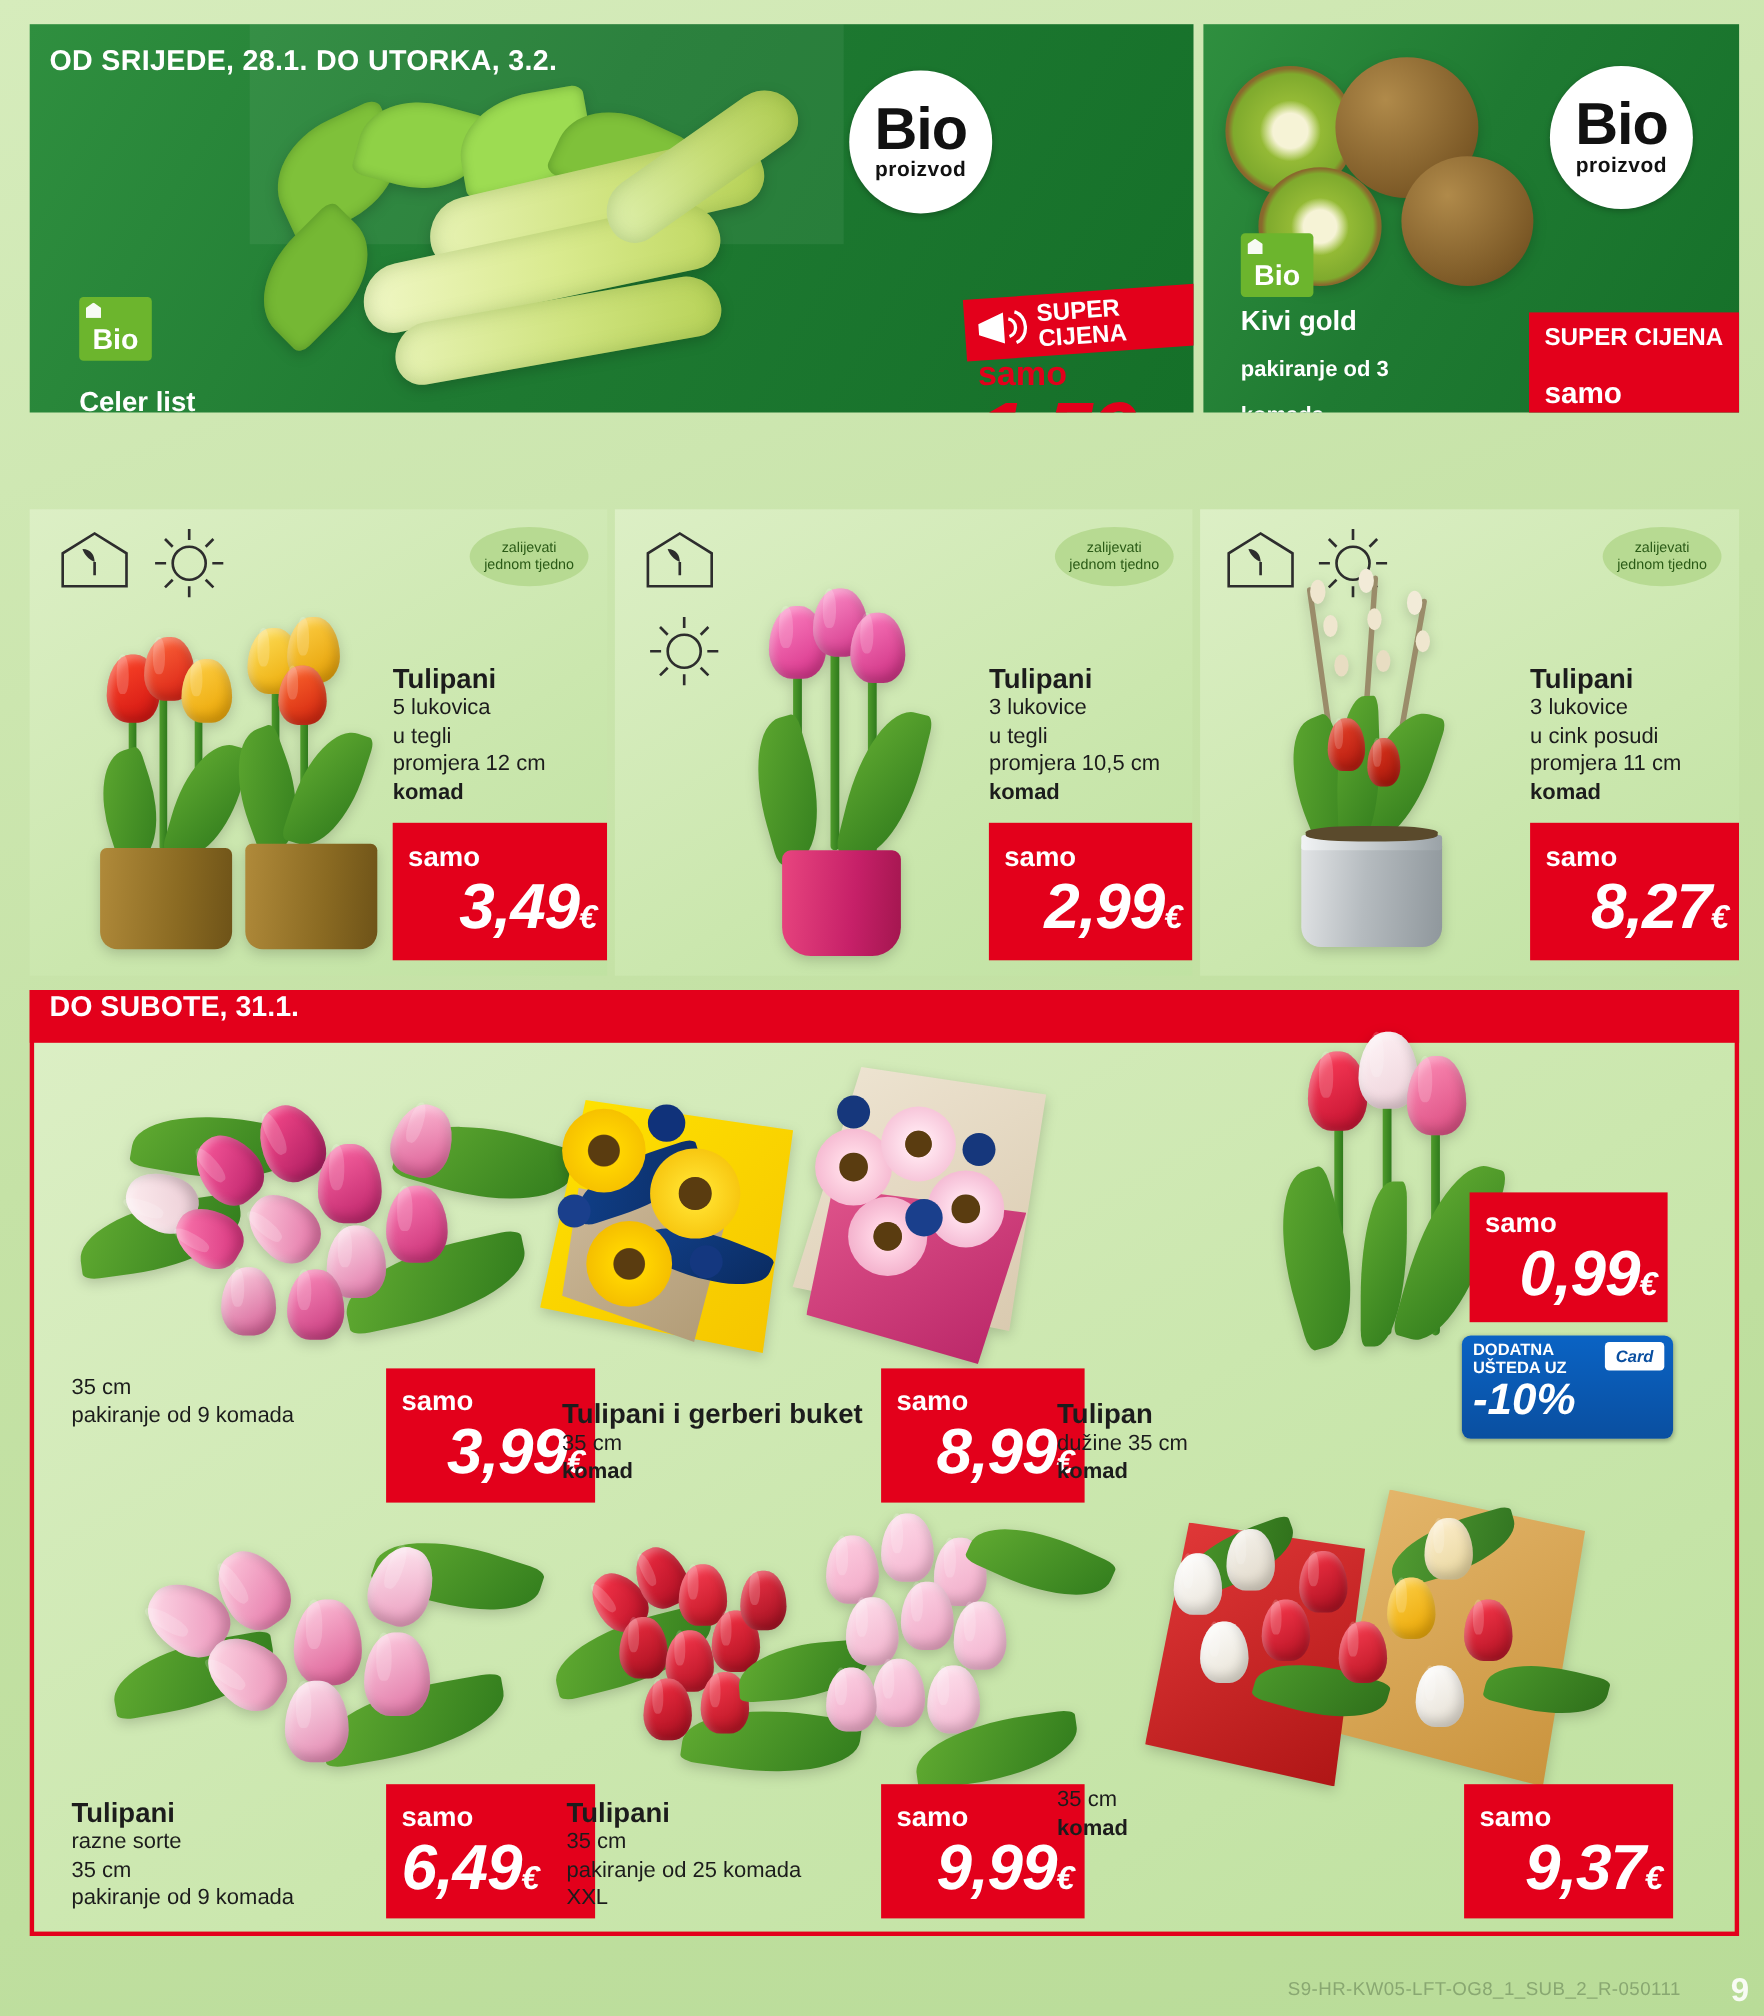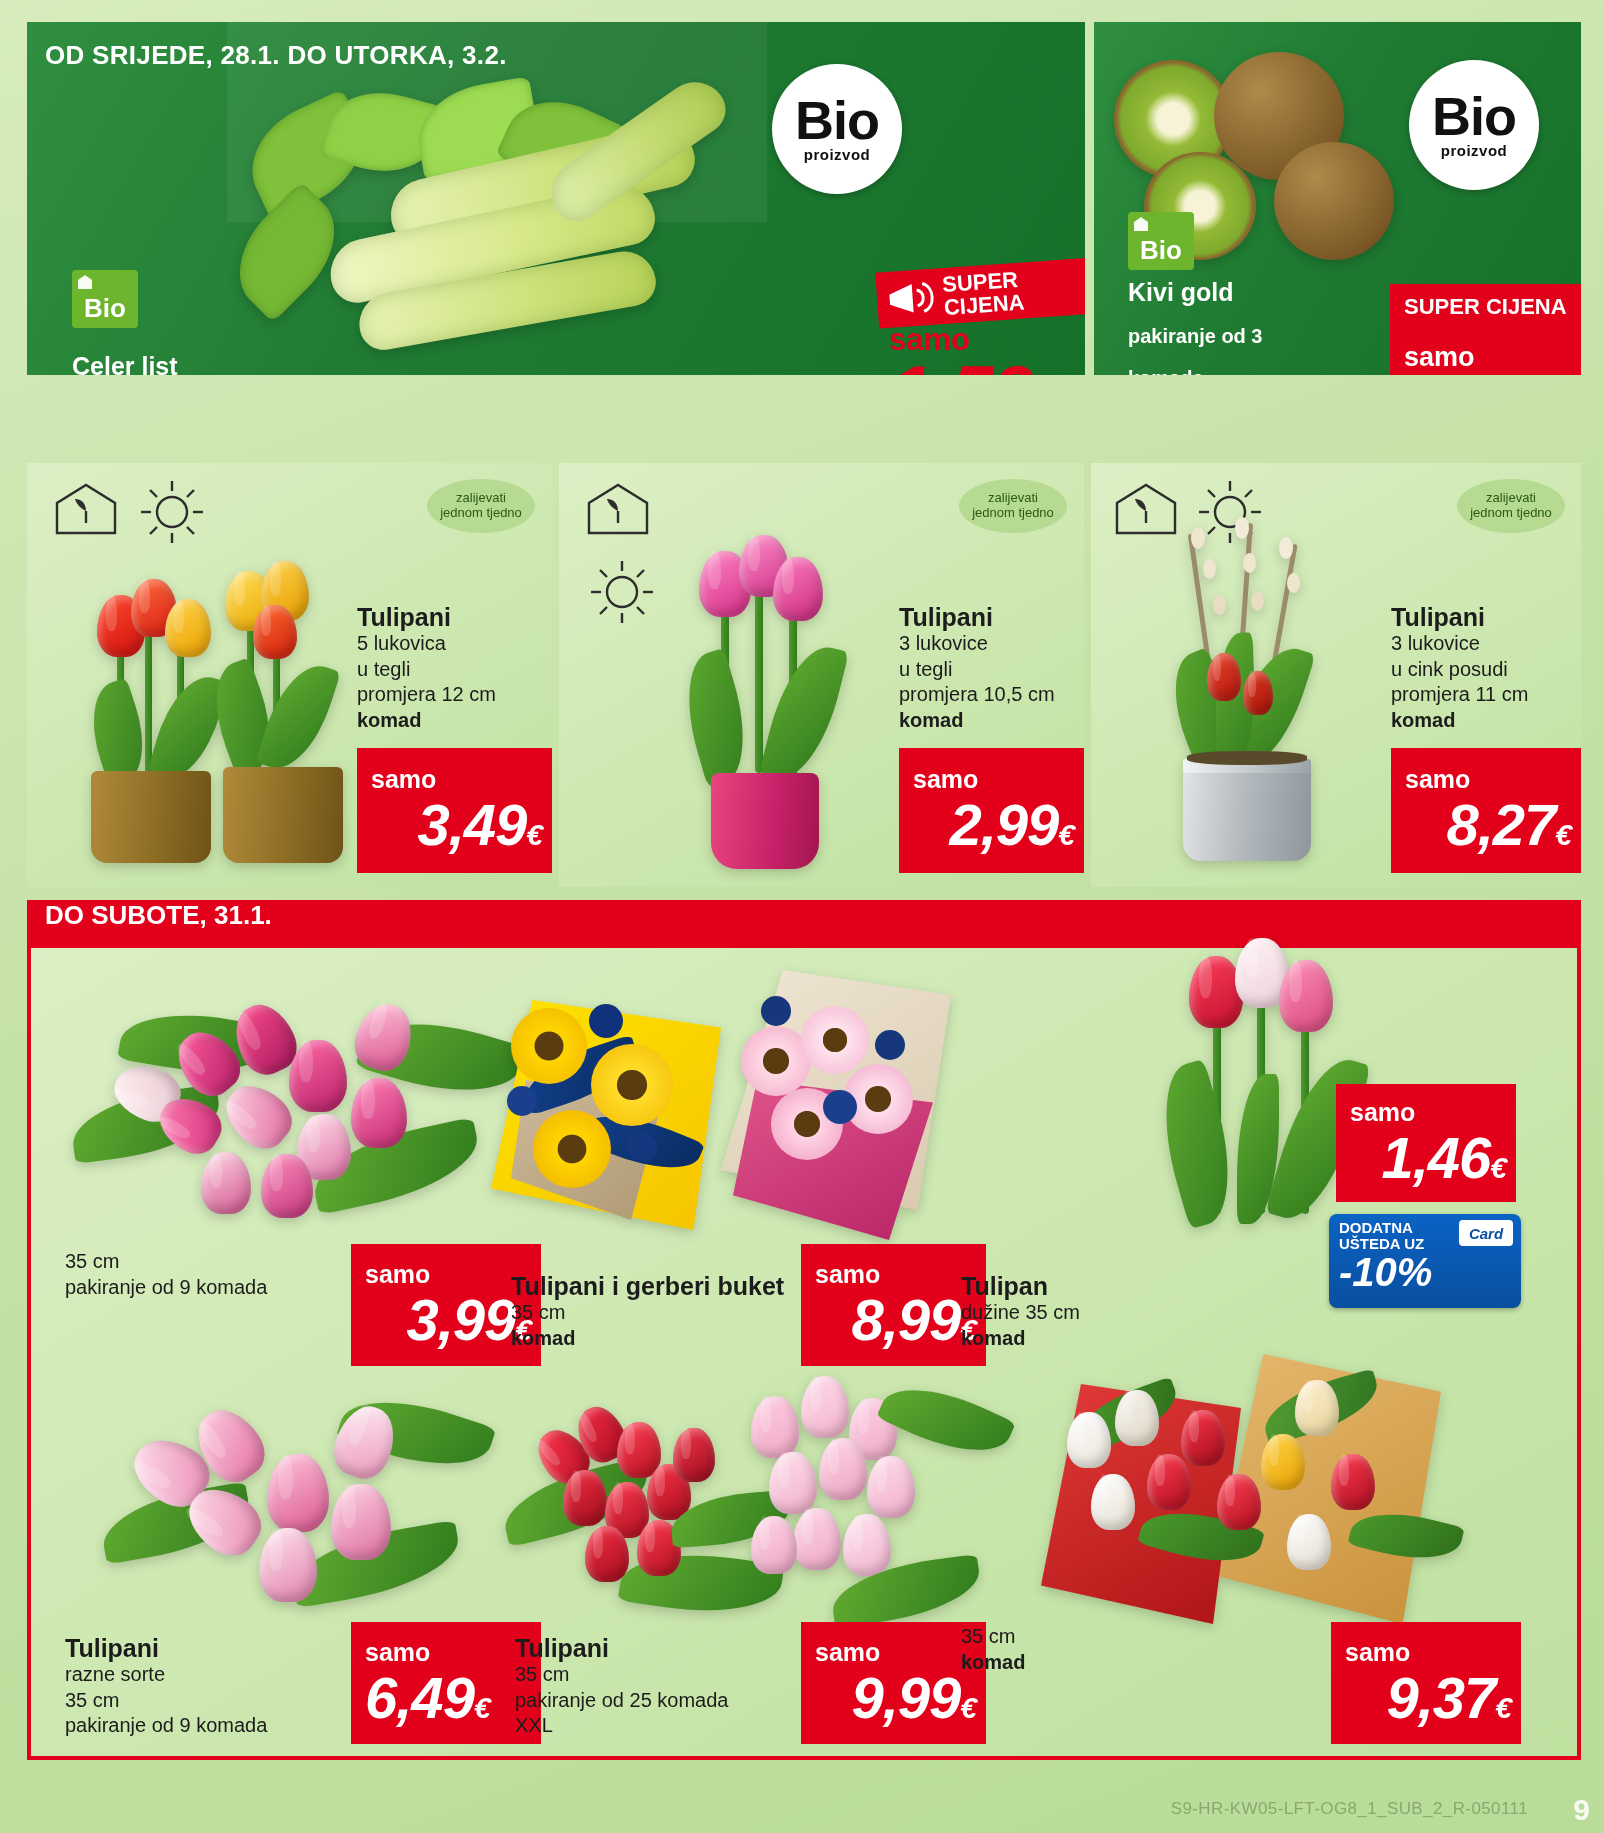--- a/index.html
+++ b/index.html
@@ -72,21 +72,21 @@
   
   .bio-circle {
     position: absolute;
     border-radius: 50%;
     background: #fff;
     display: flex; flex-direction: column;
     align-items: center; justify-content: center;
     box-shadow: 0 2px 6px rgba(0,0,0,.25);
   }
   .bio-circle .b1 { font-weight: bold; font-size: 54px; color: #111; line-height: .95; letter-spacing: -1px;}
-  .bio-circle .b2 { font-weight: bold; font-size: 15px; color: #111; letter-spacing: .5px; }
+  .bio-circle .b2 { font-weight: bold; font-size: 19px; color: #111; letter-spacing: .5px; }
 
   
   .bio-small {
     position: absolute;
     width: 66px; height: 58px;
     background: #6cb52d;
     border-radius: 4px;
     color: #fff;
     display: flex; align-items: flex-end; justify-content: center;
     padding-bottom: 4px;
@@ -611,21 +611,21 @@
       <div class="tulip" style="left:118px; top:46px; width:54px; height:72px; background:linear-gradient(150deg,#ff8fb8,#d8497e);"></div>
     </div>
     <div style="position:absolute; left:930px; top:368px; width:250px;">
       <div class="pname">Tulipan</div>
       <div class="pdesc">dužine 35 cm</div>
       <div class="pdesc" style="font-weight:bold;">komad</div>
     </div>
     <div class="pricebox" style="left:1305px; top:180px; width:180px; height:118px;">
       <div class="samo">samo</div>
       <div class="amount" style="text-align:right; padding-right:10px;">
-        <span>1,46</span><span class="cur">€</span>
+        <span>0,99</span><span class="cur">€</span>
       </div>
     </div>
 
     <div class="badge10" style="left:1298px; top:310px; width:192px; height:94px;">
       <div class="t1">DODATNA</div>
       <div class="t1">UŠTEDA UZ</div>
       <div class="t2">-10%</div>
       <div class="cardchip">
         <span>Card</span>
       </div>

